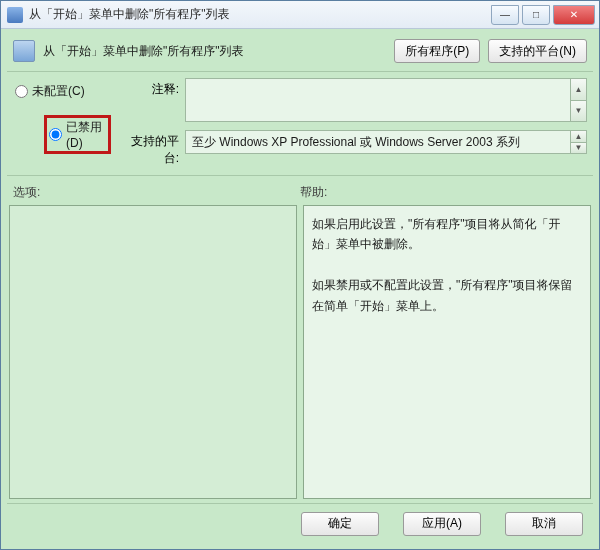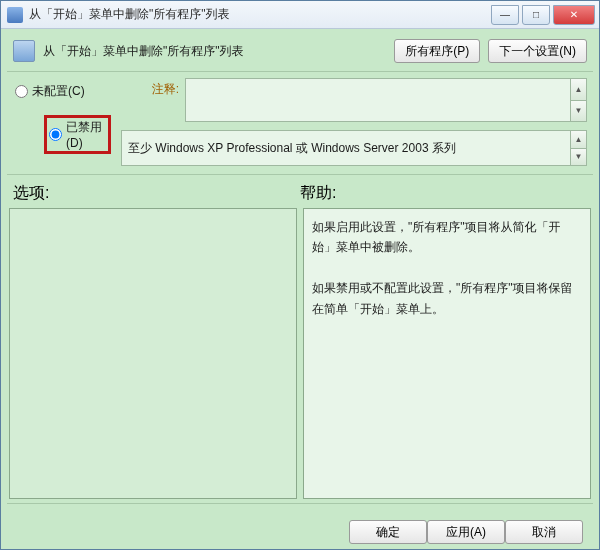--- a/index.html
+++ b/index.html
@@ -16,32 +16,32 @@
   .header-row .hicon { width: 22px; height: 22px; background: linear-gradient(#bcd5f0,#7aa6d8); border: 1px solid #7795b8; border-radius: 2px; }
   .header-row .htitle { font-size: 12px; color: #1a1a1a; flex: 1; }
   .navbtn { height: 24px; padding: 0 10px; font-size: 12px; background: linear-gradient(#fdfdfd,#e6e6e6); border: 1px solid #9a9a9a; border-radius: 3px; cursor: pointer; }
   .config-row { display: flex; gap: 10px; padding: 2px 6px; }
   .radios { width: 98px; display: flex; flex-direction: column; gap: 14px; padding-top: 4px; font-size: 12px; color: #1a1a1a; }
   .radio-item { display: flex; align-items: center; gap: 4px; padding: 1px 2px; }
   .radio-item.hl { border: 3px solid #c01818; margin-left: 31px; }
   .radio-item input { margin: 0; }
   .fields { flex: 1; display: flex; flex-direction: column; gap: 8px; }
   .field-row { display: flex; align-items: flex-start; gap: 6px; }
-  .field-label { font-size: 12px; color: #a16207; width: 58px; text-align: right; padding-top: 3px; }
+  .field-label { font-size: 12px; color: #000000; width: 58px; text-align: right; padding-top: 3px; }
   .field-box { flex: 1; background: #e8f5e9; border: 1px solid #9fb8a0; height: 44px; position: relative; }
-  .field-box.single { height: 36px; display: flex; align-items: center; padding: 0 6px; font-size: 12px; color: #1a1a1a; }
+  .field-box.single { height: 24px; display: flex; align-items: center; padding: 0 6px; font-size: 12px; color: #1a1a1a; }
   .spin { position: absolute; right: 0; top: 0; bottom: 0; width: 16px; display: flex; flex-direction: column; border-left: 1px solid #9fb8a0; }
   .spin div { flex: 1; display: flex; align-items: center; justify-content: center; font-size: 8px; color: #555; background: linear-gradient(#f5f9f5,#d8e8d8); cursor: pointer; }
   .spin div:first-child { border-bottom: 1px solid #9fb8a0; }
-  .labels-row { display: flex; padding: 2px 6px 0 6px; font-size: 16px; color: #000000; }
+  .labels-row { display: flex; padding: 2px 6px 0 6px; font-size: 12px; color: #404040; }
   .labels-row .l1 { width: 50%; }
   .panes { flex: 1; display: flex; gap: 6px; padding: 0 2px; overflow: hidden; }
   .pane { flex: 1; border: 1px solid #8aa88b; background: #d4edd5; padding: 8px; font-size: 12px; color: #1a1a1a; line-height: 1.7; overflow: hidden; }
   .pane.light { background: #e8f5e9; }
-  .footer { height: 40px; border-top: 1px solid #a8c8a9; display: flex; justify-content: flex-end; gap: 0; padding: 16px 10px; }
+  .footer { height: 40px; border-top: 1px solid #a8c8a9; display: flex; align-items: center; justify-content: flex-end; gap: 24px; padding: 5px 10px; }
   .fbtn { height: 24px; width: 78px; font-size: 12px; background: linear-gradient(#fdfdfd,#e6e6e6); border: 1px solid #9a9a9a; border-radius: 3px; cursor: pointer; }
   .sep { height: 1px; background: #a8c8a9; margin: 2px 0; }
 </style>
 </head>
 <body>
 
 <div class="window">
   <div class="titlebar">
     <div class="ticon"></div>
     <div class="ttext">从「开始」菜单中删除"所有程序"列表</div>
@@ -51,21 +51,21 @@
       <div class="winbtn close">✕</div>
     </div>
   </div>
 
   <div class="client">
 
     <div class="header-row">
       <div class="hicon"></div>
       <div class="htitle">从「开始」菜单中删除"所有程序"列表</div>
       <button class="navbtn">所有程序(P)</button>
-      <button class="navbtn">下一个设置(N)</button>
+      <button class="navbtn">支持的平台(N)</button>
     </div>
 
     <div class="config-row">
       <div class="radios">
         <label class="radio-item">
           <input type="radio" name="st" style="">
           <span>未配置(C)</span>
         </label>
         <label class="radio-item hl">
           <input type="radio" name="st" checked="" style="">
@@ -76,20 +76,21 @@
         <div class="field-row">
           <div class="field-label">注释:</div>
           <div class="field-box">
             <div class="spin">
               <div>▲</div>
               <div>▼</div>
             </div>
           </div>
         </div>
         <div class="field-row">
+          <div class="field-label">支持的平台:</div>
           <div class="field-box single">
             <span>至少 Windows XP Professional 或 Windows Server 2003 系列</span>
             <div class="spin">
               <div>▲</div>
               <div>▼</div>
             </div>
           </div>
         </div>
       </div>
     </div>

